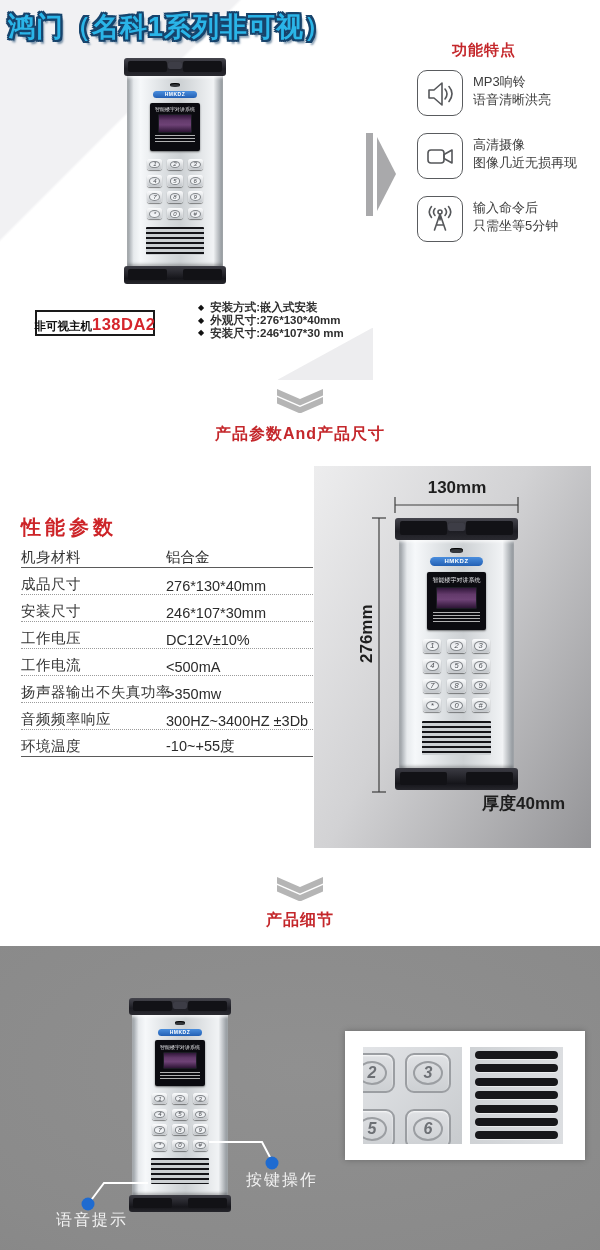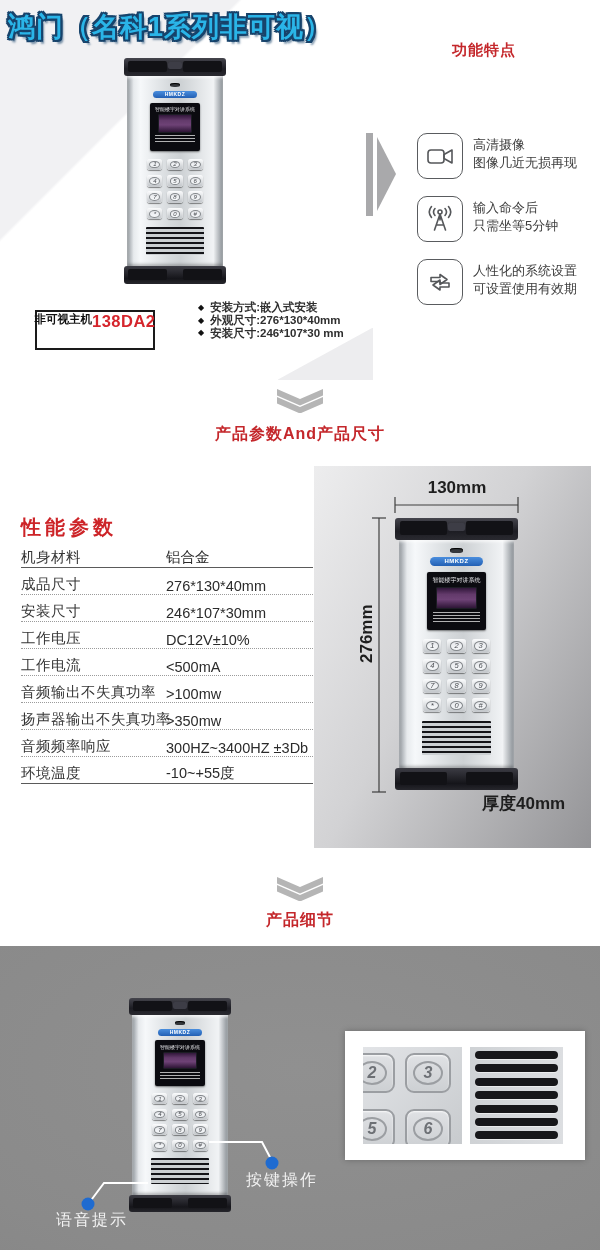--- a/index.html
+++ b/index.html
@@ -58,22 +58,22 @@
     box-shadow:0 1px 1px rgba(0,0,0,.45), inset 0 0 1px #fff;
     display:flex; align-items:center; justify-content:center;}
   .ic-key span{width:72%; height:68%; border:1px solid #83878b; border-radius:50%;
     background:linear-gradient(180deg,#e7e9ec,#f6f8fa);
     display:flex; align-items:center; justify-content:center;
     font-size:var(--keyfs); font-style:italic; color:#4a4d52; line-height:1;}
   .ic-grille{position:absolute; left:20%; width:60%; top:79.5%; height:14.5%;
     background:repeating-linear-gradient(180deg,#141418 0 2px,#ccd0d3 2px 5px); border-radius:1px;}
 
   
-  .model-box{position:absolute; left:35px; top:310px; width:120px; height:40px; z-index:2;
-    border:2px solid #1a1a1a; background:#fff; display:flex; align-items:flex-start; justify-content:center; }
+  .model-box{position:absolute; left:35px; top:310px; width:120px; height:26px; z-index:2;
+    border:2px solid #1a1a1a; background:#fff; display:flex; align-items:flex-end; justify-content:center; }
   .model-prefix{font-size:11.5px; font-weight:700; color:#111; white-space:nowrap;}
   .model-code{font-size:16.5px; font-weight:700; color:var(--model-red); letter-spacing:.5px; white-space:nowrap;}
   .bullets{position:absolute; left:198px; top:301px; z-index:2; list-style:none;}
   .bullets li{display:flex; align-items:center; height:12.8px; font-size:11.5px; font-weight:600; color:#2e2e2e; white-space:nowrap;}
   .bullets .diamond{font-size:8px; color:#111; margin-right:6px;}
 
   
   .features-heading{position:absolute; left:452px; top:41px; z-index:2; font-size:15px; font-weight:700; color:var(--accent-red); letter-spacing:1px;}
   .pointer-bar{position:absolute; left:366px; top:133px; width:7px; height:83px; background:#a9a9ab; z-index:2;}
   .pointer-tri{position:absolute; left:377px; top:137px; width:0; height:0; z-index:2;
@@ -216,20 +216,33 @@
     <li>
         <span class="diamond">◆</span>
         <span>安装尺寸:246*107*30 mm</span>
       </li>
   </ul>
 
   <div class="features-heading">功能特点</div>
   <div class="pointer-bar"></div>
   <div class="pointer-tri"></div>
 
+  <div class="feat" style="top:70px;">
+    <div class="feat-icon">
+      <svg width="30" height="30" viewBox="0 0 30 30">
+          <path d="M4 12 v8 h5 l8 7 V5 l-8 7 z"></path>
+          <path d="M20 11 q4 5 0 10"></path>
+          <path d="M24 8.5 q6 7 0 15"></path>
+        </svg>
+    </div>
+    <div class="feat-text">
+      <div>MP3响铃</div>
+      <div>语音清晰洪亮</div>
+    </div>
+  </div>
 
   <div class="feat" style="top:133px;">
     <div class="feat-icon">
       <svg width="30" height="30" viewBox="0 0 30 30">
           <rect x="3" y="9" width="16" height="13" rx="3"></rect>
           <path d="M19 13.5 l8 -4.5 v13 l-8 -4.5 z"></path>
         </svg>
     </div>
     <div class="feat-text">
       <div>高清摄像</div>
@@ -247,32 +260,20 @@
           <path d="M6.5 2.5 q-4.5 5.5 0 11"></path>
           <path d="M23.5 2.5 q4.5 5.5 0 11"></path>
         </svg>
     </div>
     <div class="feat-text">
       <div>输入命令后</div>
       <div>只需坐等5分钟</div>
     </div>
   </div>
 
-  <div class="feat" style="top:259px;">
-    <div class="feat-icon">
-      <svg width="30" height="30" viewBox="0 0 30 30">
-          <path d="M6 10.5 h9 v-3 l7 5 l-7 5 v-3 h-9 z"></path>
-          <path d="M24 22 h-9 v3 l-7 -5 l7 -5 v3 h9 z" transform="translate(0,-2)"></path>
-        </svg>
-    </div>
-    <div class="feat-text">
-      <div>人性化的系统设置</div>
-      <div>可设置使用有效期</div>
-    </div>
-  </div>
 
   <svg class="chev" style="top:389px;" width="46" height="24" viewBox="0 0 46 24">
     <path d="M0 0 L23 10 L46 0 L46 6.5 L23 16.5 L0 6.5 Z"></path>
     <path d="M0 8 L23 18 L46 8 L46 14.5 L23 24.5 L0 14.5 Z"></path>
   </svg>
   <div class="sec-caption" style="top:424px;">产品参数And产品尺寸</div>
 
   <div class="specs-heading">性能参数</div>
   <div class="specs">
     <div class="spec-row first">
@@ -287,24 +288,20 @@
         <span class="spec-label">安装尺寸</span>
         <span class="spec-value">246*107*30mm</span>
       </div>
     <div class="spec-row">
         <span class="spec-label">工作电压</span>
         <span class="spec-value">DC12V±10%</span>
       </div>
     <div class="spec-row">
         <span class="spec-label">工作电流</span>
         <span class="spec-value">&lt;500mA</span>
-      </div>
-    <div class="spec-row">
-        <span class="spec-label">音频输出不失真功率</span>
-        <span class="spec-value">&gt;100mw</span>
       </div>
     <div class="spec-row">
         <span class="spec-label">扬声器输出不失真功率</span>
         <span class="spec-value">&gt;350mw</span>
       </div>
     <div class="spec-row">
         <span class="spec-label">音频频率响应</span>
         <span class="spec-value">300HZ~3400HZ ±3Db</span>
       </div>
     <div class="spec-row last">

